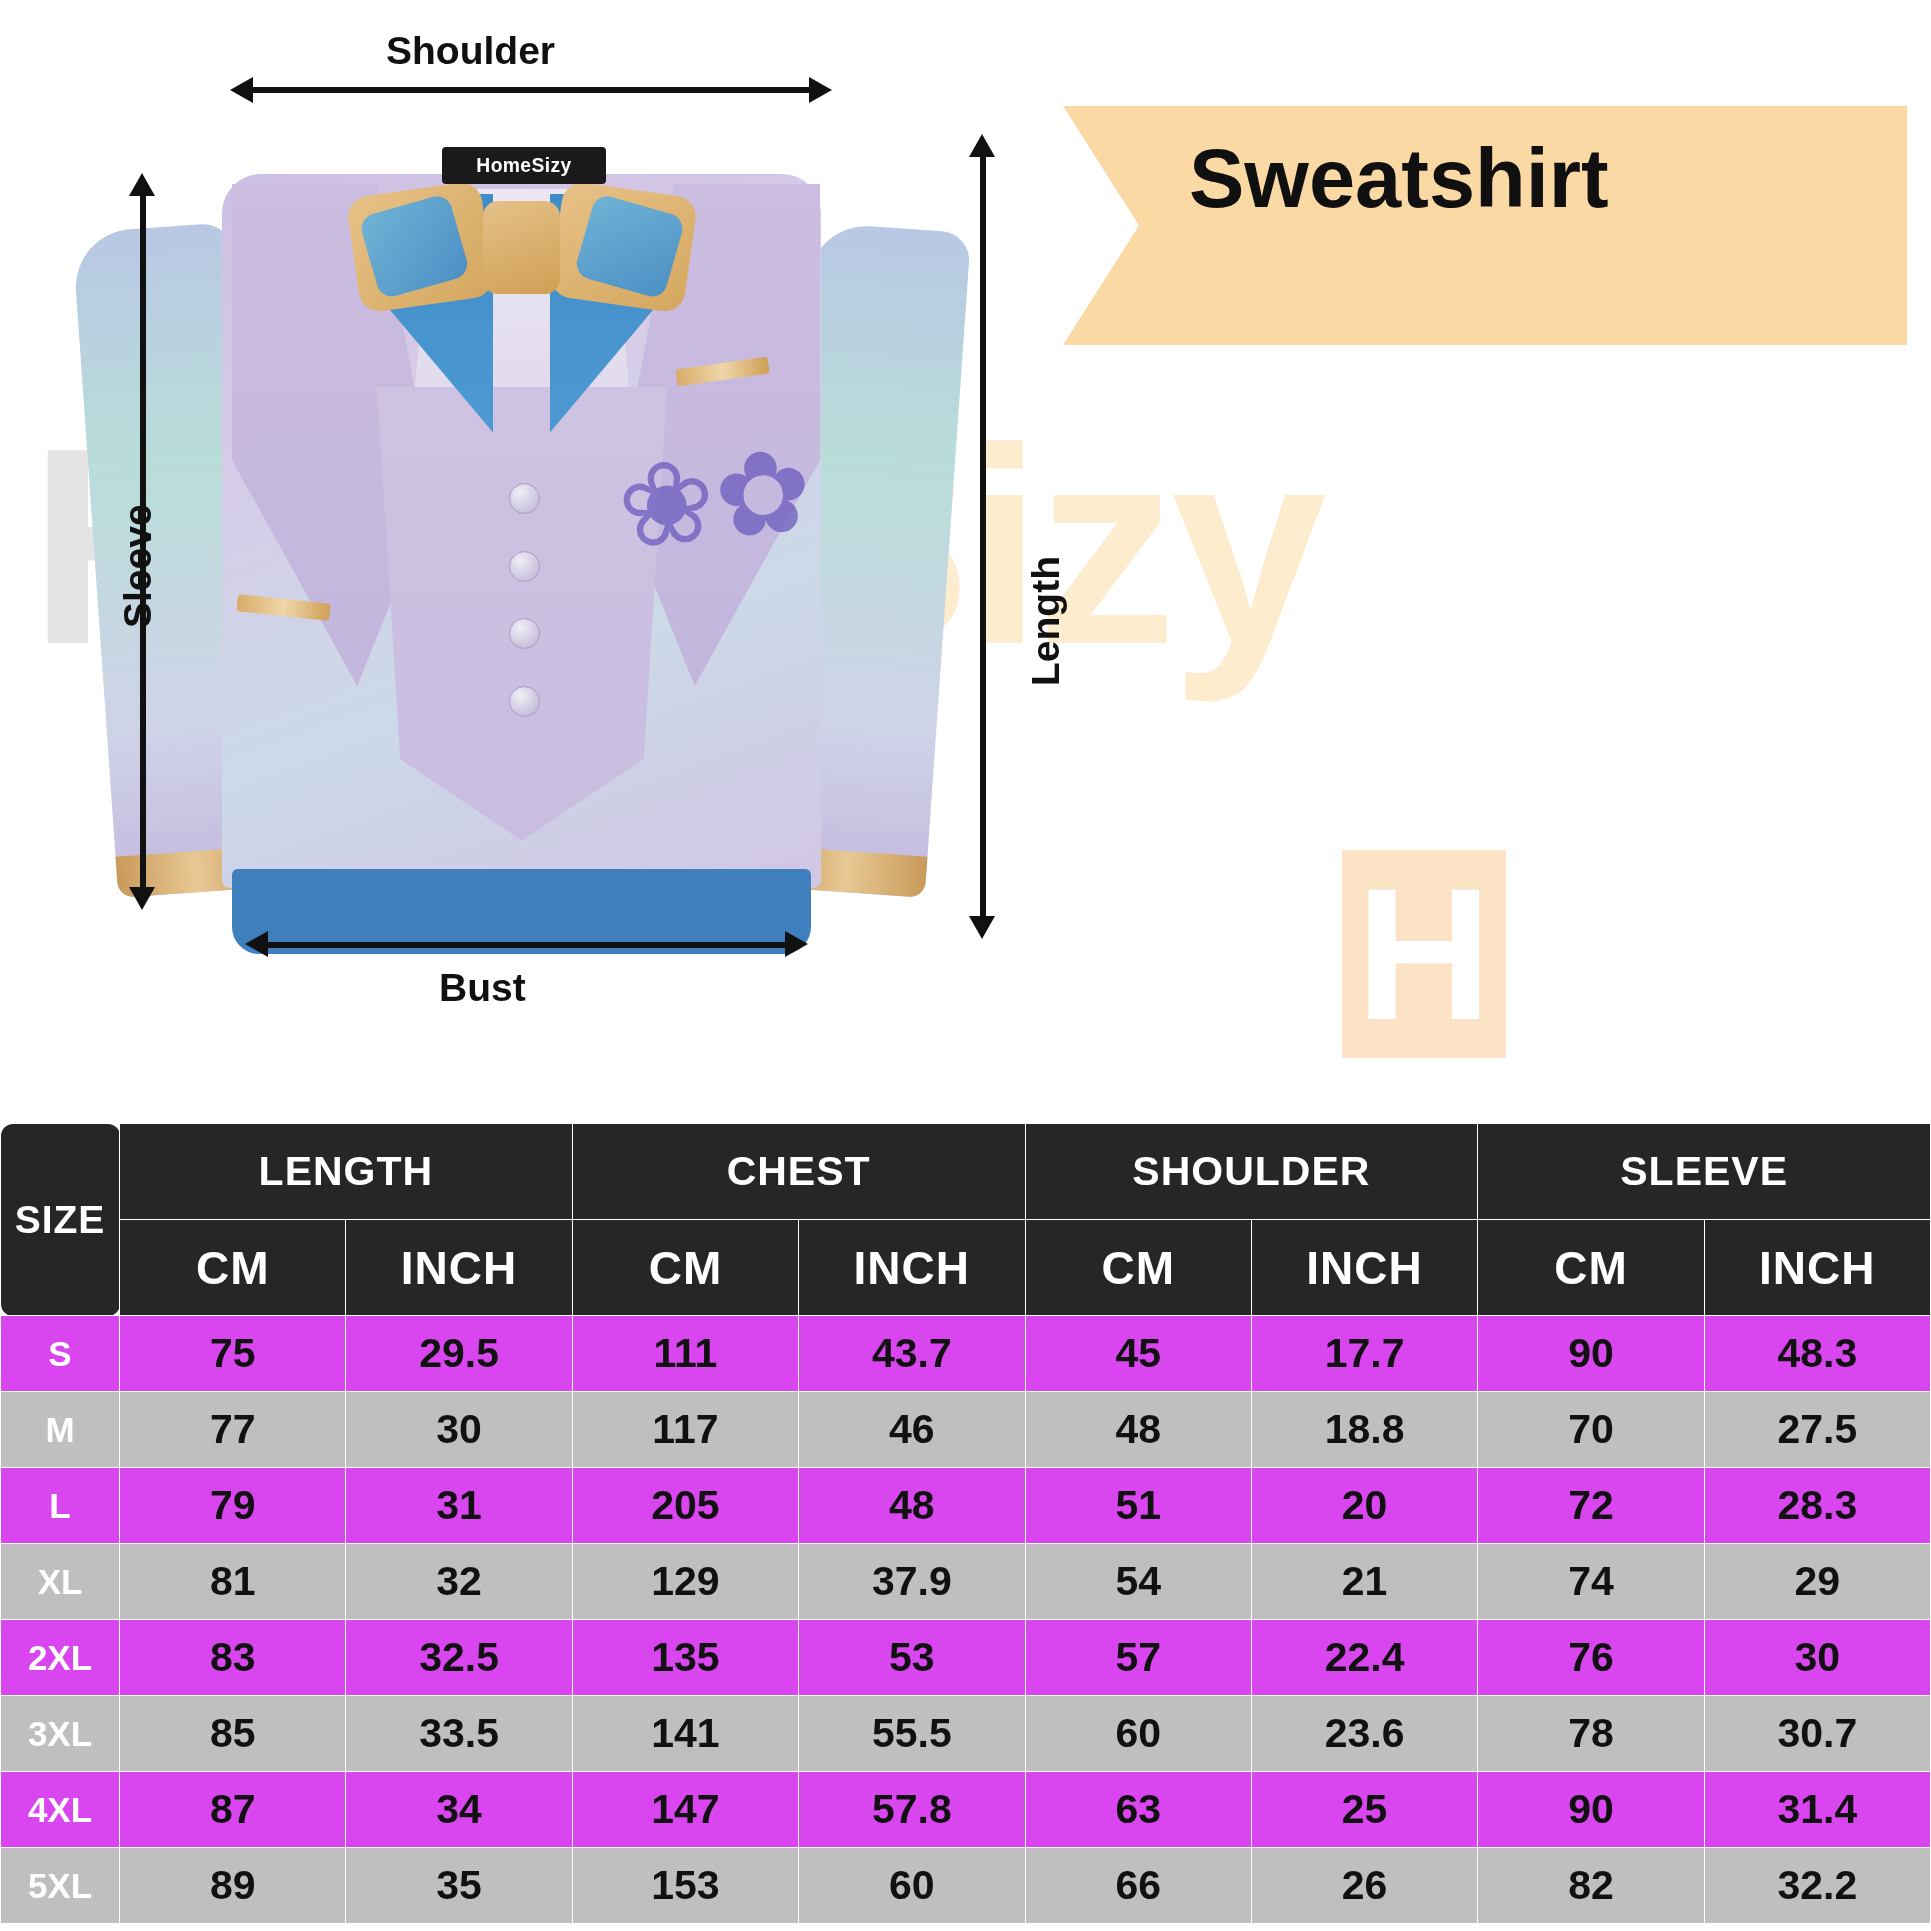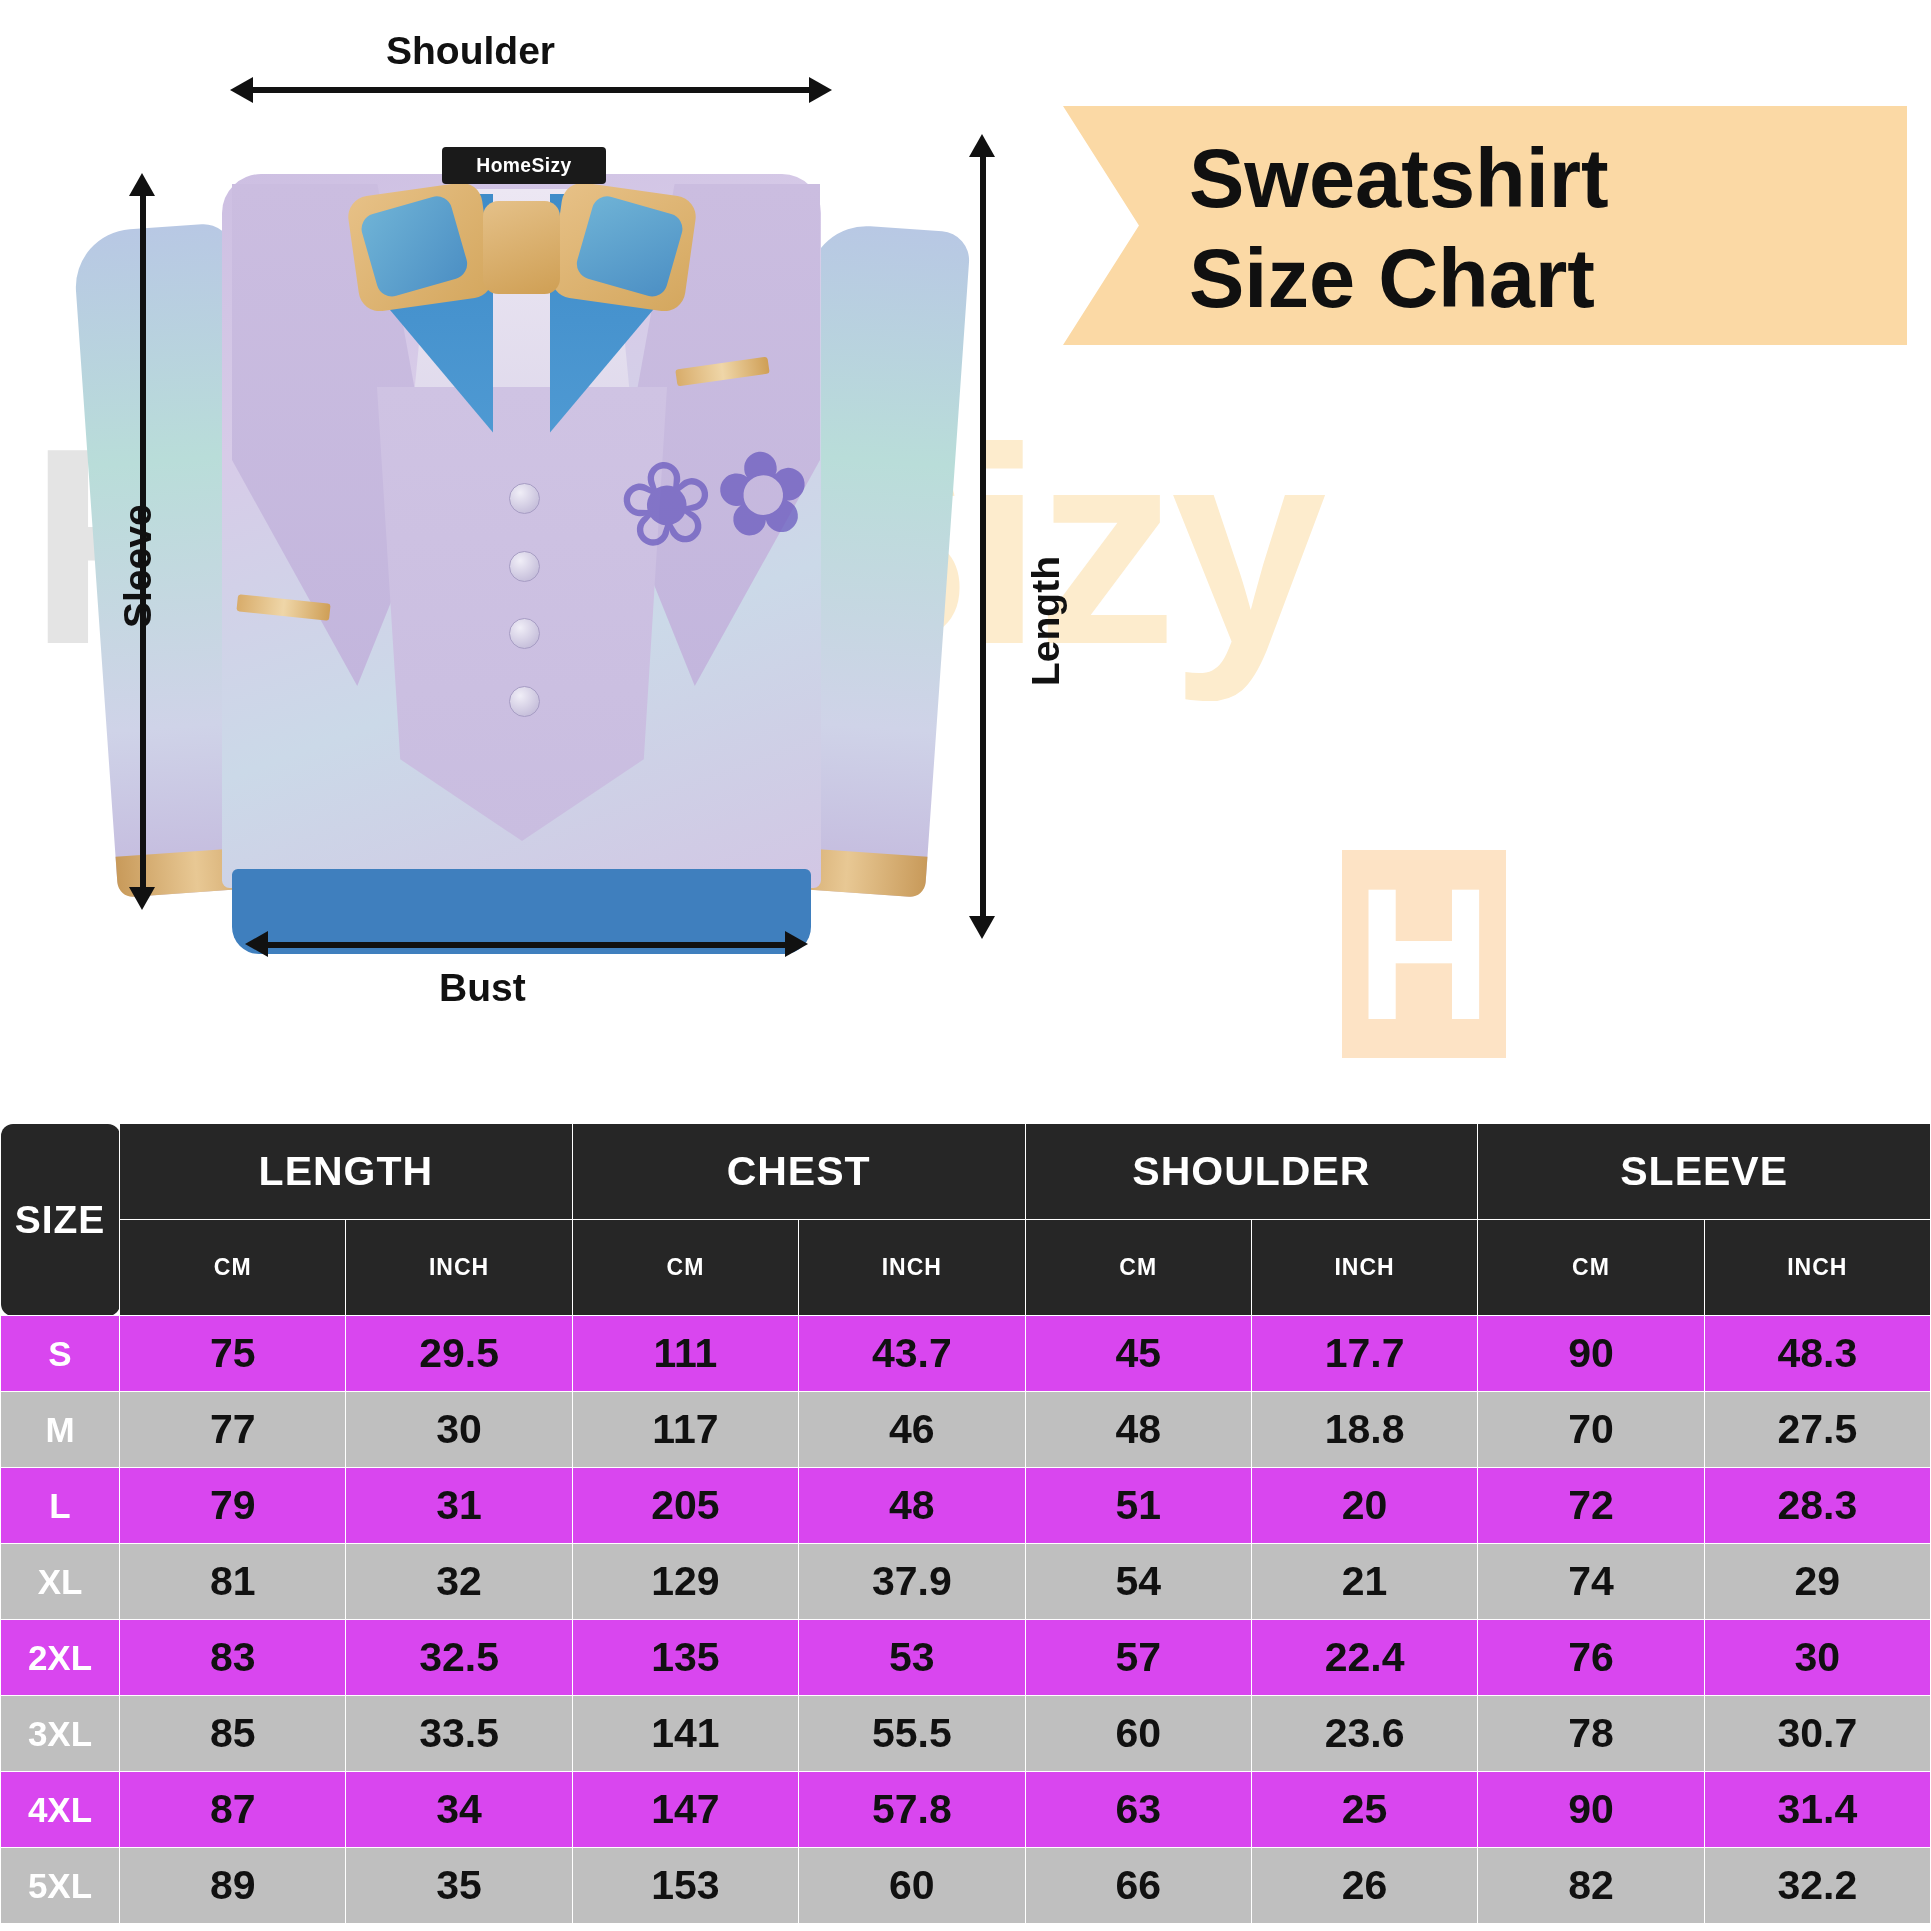--- a/index.html
+++ b/index.html
@@ -317,21 +317,21 @@
   .size-table th, .size-table td {
     border: 1.9px solid #ffffff;
     text-align: center;
     font-weight: bold;
   }
   .size-table thead th {
     background: #262626;
     color: #ffffff;
   }
   .hdr-group { font-size: 41px; height: 93px; letter-spacing: 1px; }
-  .hdr-unit { font-size: 23px; height: 93px; letter-spacing: 1px; }
+  .hdr-unit { font-size: 46px; height: 93px; letter-spacing: 1px; }
   .hdr-size { font-size: 39px; letter-spacing: 1px; }
 
   .size-table tbody td { font-size: 41px; height: 73px; color: #111111; }
   .size-table tbody tr.odd td { background: #d946ef; }
   .size-table tbody tr.even td { background: #bfbfbf; }
   .size-table tbody td.size-cell {
     background: #262626;
     color: #ffffff;
     font-size: 35px;
   }
@@ -343,21 +343,20 @@
 
   <div class="watermark">
     <span class="wm-grey">Ho</span><span>meSizy</span>
   </div>
   <div class="watermark-h">H</div>
 
   <div class="ribbon">
     <div class="ribbon-bg"></div>
     <div class="ribbon-title">
       <div>Sweatshirt</div>
-      <div>Size Chart</div>
     </div>
   </div>
 
   <div class="product-area">
     <div class="sweater">
 
       <div class="sleeve-l">
         <div class="cuff-l"></div>
       </div>
       <div class="sleeve-r">

